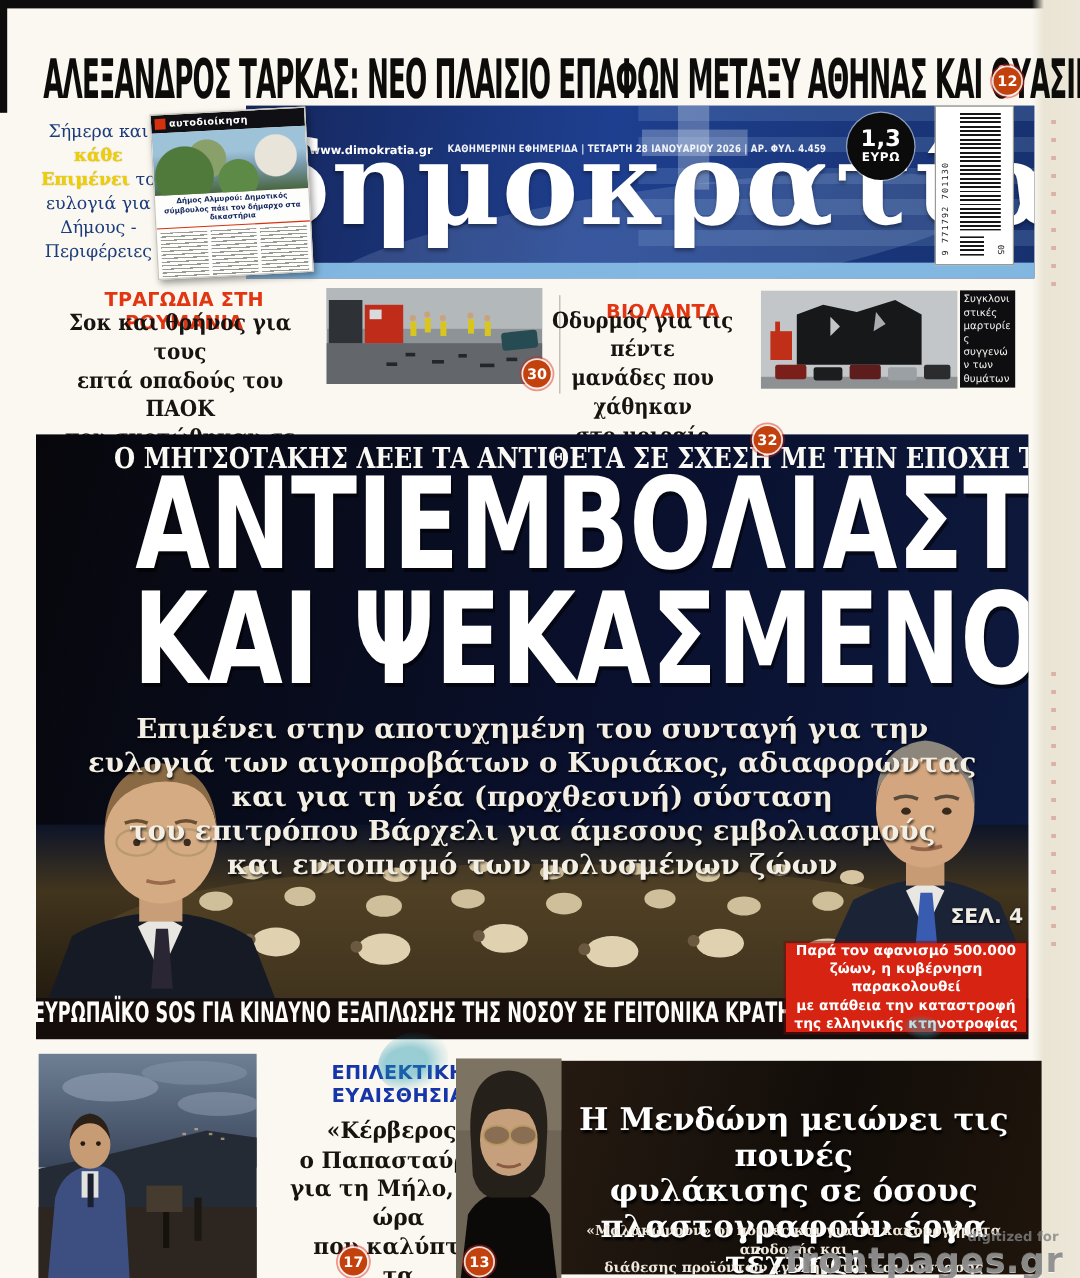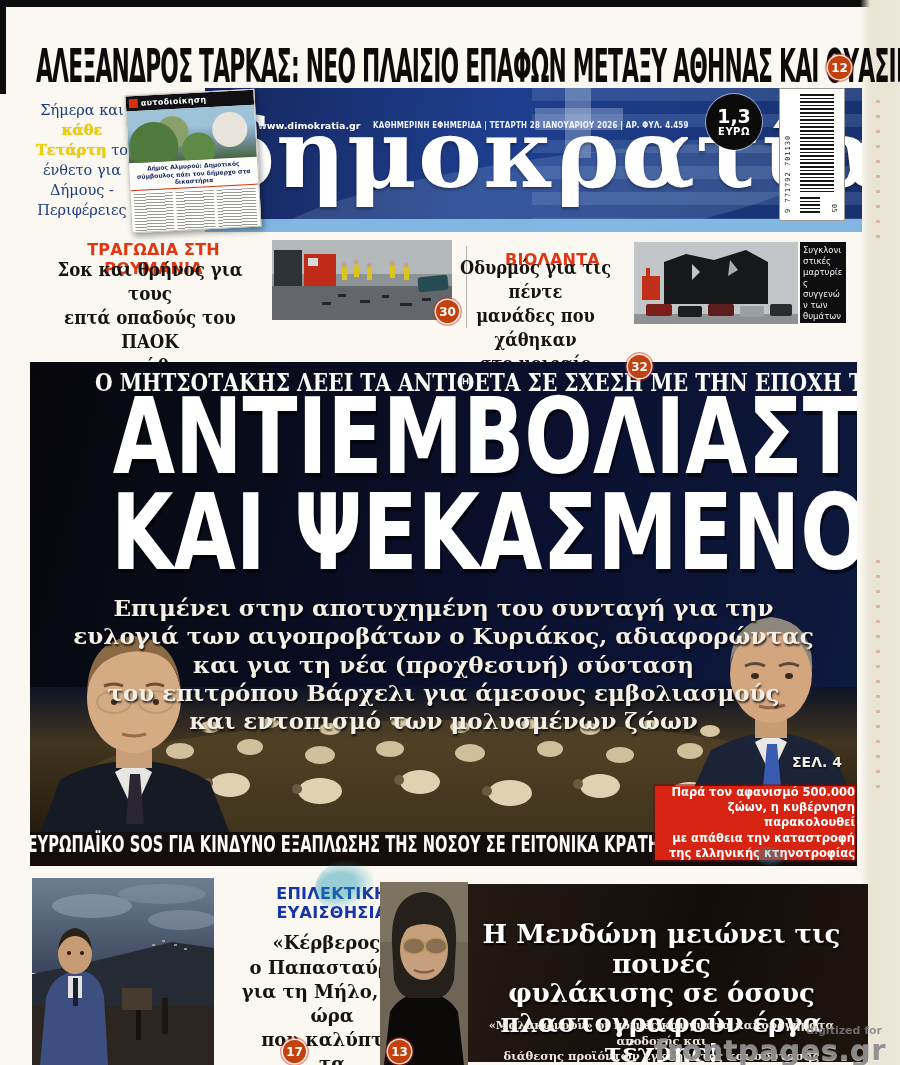--- a/index.html
+++ b/index.html
@@ -89,24 +89,24 @@
   .hl{position:absolute;width:100%;text-align:center;color:#fff;font-weight:800;font-size:96px;
       line-height:.95;z-index:3;text-shadow:2px 3px 0 rgba(0,0,0,.55);}
   .hl span{display:inline-block;transform:scale(.84,1.1);transform-origin:center;white-space:nowrap;}
   .hl1{top:30px;} .hl2{top:126px;}
   .subhl{position:absolute;left:0;top:232px;width:100%;text-align:center;z-index:3;
       font-family:"DejaVu Serif",serif;font-weight:bold;font-size:23px;line-height:1.23;color:#f4efe4;
       text-shadow:1px 2px 2px rgba(0,0,0,.8);}
   .sheep{position:absolute;left:0;top:325px;width:827px;height:145px;z-index:1;}
   .portraitL{position:absolute;left:0;top:250px;width:208px;height:222px;z-index:2;}
   .portraitR{position:absolute;left:655px;top:236px;width:172px;height:196px;z-index:2;}
-  .seltag{position:absolute;left:762px;top:392px;color:#f0ede4;font-size:14px;font-weight:bold;z-index:6;
+  .seltag{position:absolute;left:762px;top:392px;color:#f0ede4;font-size:17px;font-weight:bold;z-index:6;
       text-shadow:0 1px 2px #000;}
   .rednote{position:absolute;left:625px;top:424px;width:200px;height:74px;background:#d62312;z-index:5;
-      color:#fff;font-weight:bold;font-size:11.5px;line-height:1.32;text-align:right;
+      color:#fff;font-weight:bold;font-size:11.5px;line-height:1.32;text-align:center;
       display:flex;align-items:center;justify-content:center;box-shadow:0 0 0 2px rgba(120,10,5,.5);}
   .bstrip{position:absolute;left:0;top:470px;width:827px;height:34px;background:#140d0c;z-index:4;}
   .bstrip-text{position:absolute;left:0;top:0;width:627px;height:34px;display:flex;align-items:flex-start;
       justify-content:center;color:#fdfcf8;font-weight:800;font-size:21px;}
   .bstrip-text span{display:inline-block;transform:scale(.7,1.12);transform-origin:center;white-space:nowrap;}
 
   
   .quarry{left:32px;top:878px;width:182px;height:187px;}
   .midteaser{left:232px;top:884px;width:200px;text-align:center;}
   .kicker-blue{color:#1535a8;font-weight:800;font-size:16px;line-height:1.2;letter-spacing:.3px;}
@@ -140,21 +140,21 @@
 
   <div class="abs top-edge"></div>
   <div class="abs left-edge"></div>
   <div class="abs paper-edge"></div>
   <div class="abs scan-dots" style="left:876px;top:100px;height:140px;"></div>
   <div class="abs scan-dots" style="left:876px;top:560px;height:240px;"></div>
 
   <div class="abs top-head nowrap">ΑΛΕΞΑΝΔΡΟΣ ΤΑΡΚΑΣ: ΝΕΟ ΠΛΑΙΣΙΟ ΕΠΑΦΩΝ ΜΕΤΑΞΥ ΑΘΗΝΑΣ ΚΑΙ ΟΥΑΣΙΝΓΚΤΟΝ</div>
   <div class="abs pageref" style="left:828px;top:56px;">12</div>
 
-  <div class="abs promo"><span>Σήμερα και </span><b>κάθε Τετάρτη</b><span> το ένθετο για Δήμους - Περιφέρειες</span></div>
+  <div class="abs promo"><span>Σήμερα και </span><b>κάθε Επιμένει</b><span> το ευλογιά για Δήμους - Περιφέρειες</span></div>
 
   <div class="abs blue-band">
     <div class="flag-stripes"></div>
     <div class="flag-cross-v"></div>
     <div class="flag-cross-h"></div>
     <div class="flag-swoosh"></div>
     <div class="band-bottom"></div>
     <div class="website">www.dimokratia.gr</div>
     <div class="dateline">ΚΑΘΗΜΕΡΙΝΗ ΕΦΗΜΕΡΙΔΑ | ΤΕΤΑΡΤΗ 28 ΙΑΝΟΥΑΡΙΟΥ 2026 | ΑΡ. ΦΥΛ. 4.459</div>
     <div class="logo">δημοκρατία</div>

